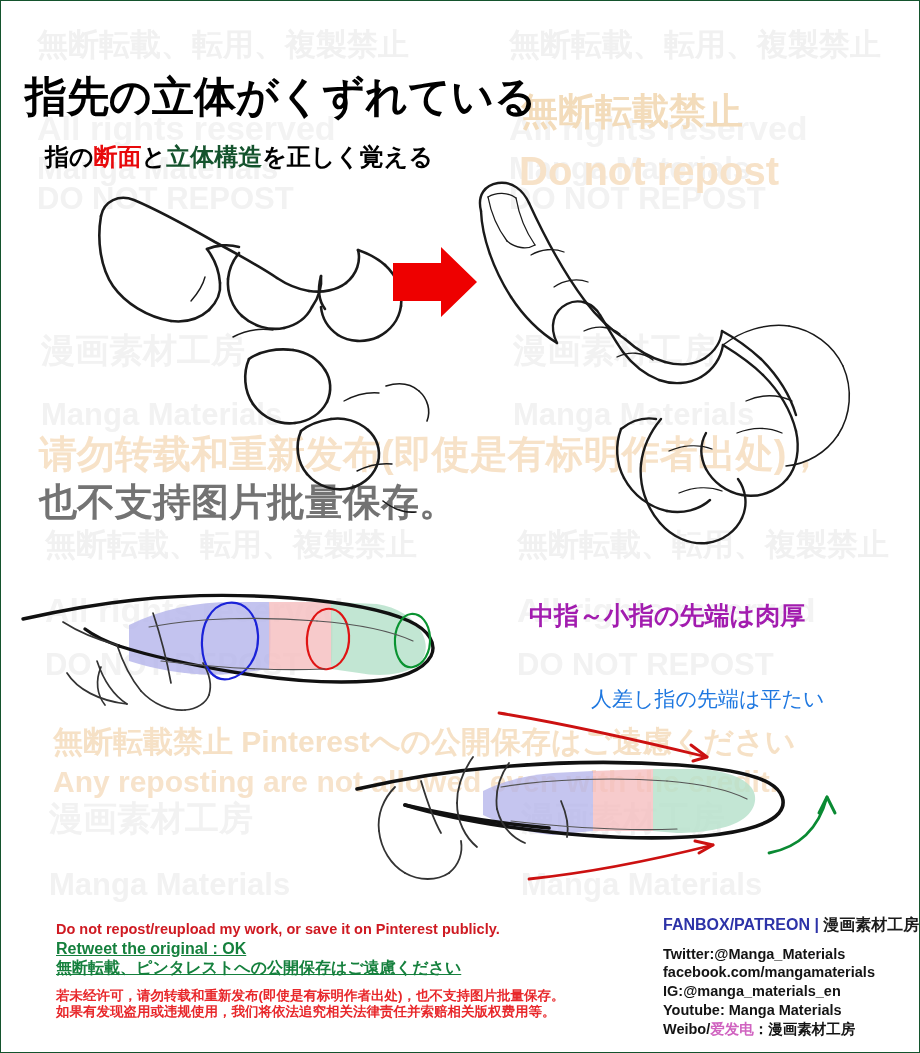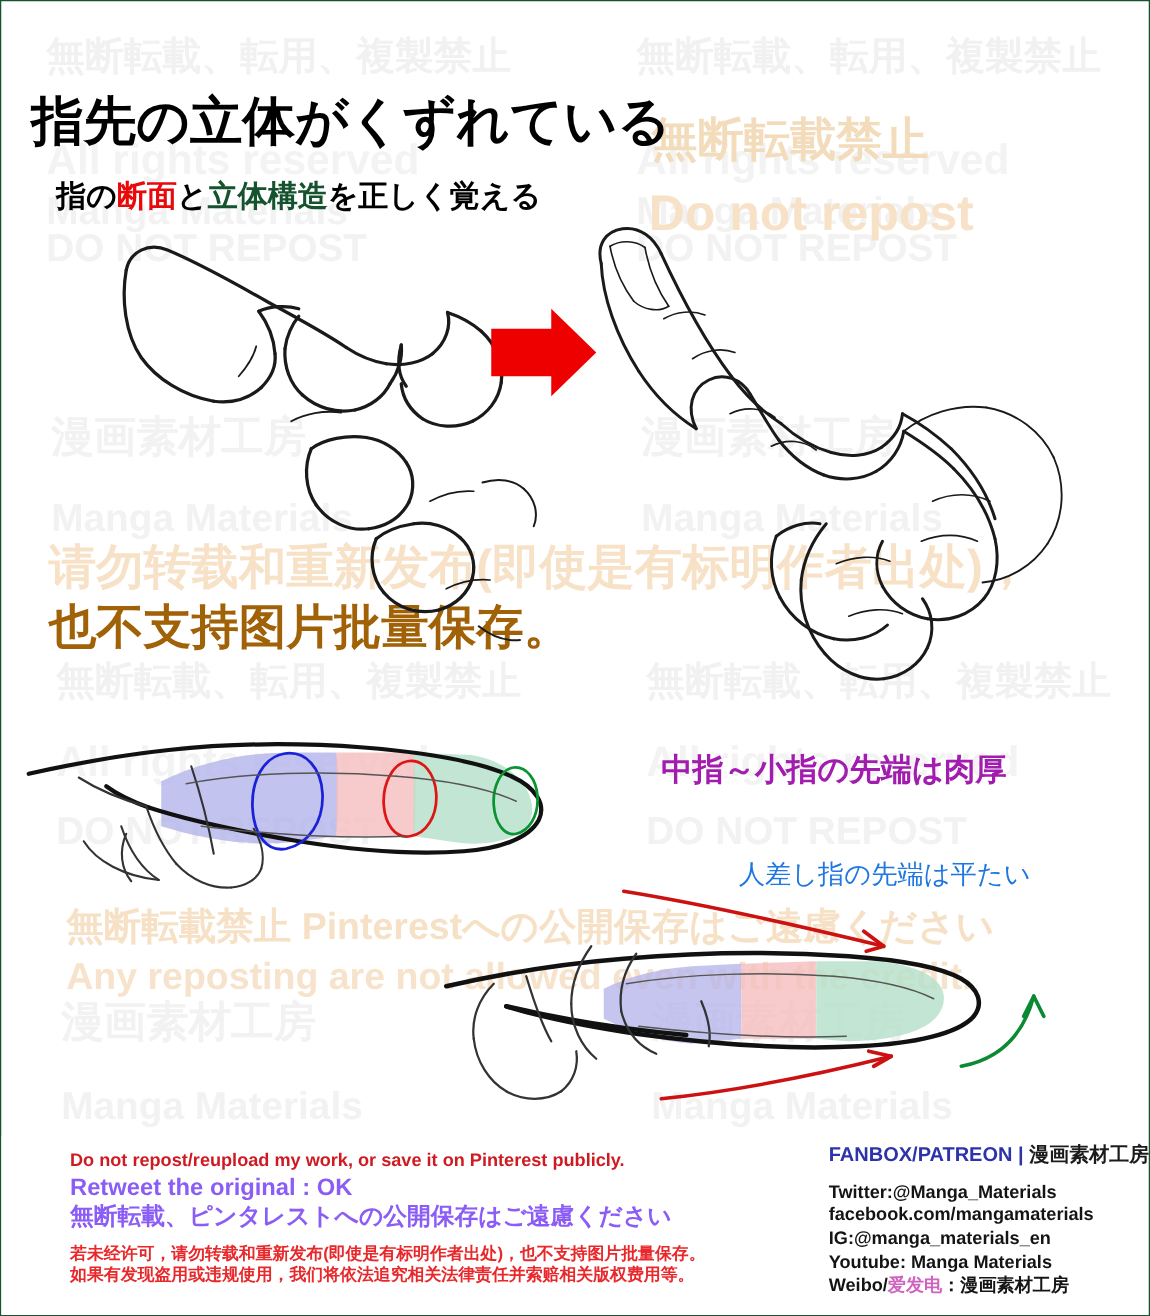--- a/index.html
+++ b/index.html
@@ -102,21 +102,21 @@
     left: 55px; top: 12px;
     width: 565px;
   }
   #footer-right {
     position: absolute;
     left: 662px; top: 6px;
     width: 290px;
   }
   .f-line { white-space: nowrap; line-height: 1.22; }
   .f-red      { color: #cf1a22; font-size: 14.5px; font-weight: bold; }
-  .f-black    { color: #8b5cf6; font-size: 19px; font-weight: bold; }
+  .f-black    { color: #15803d; font-size: 16px; font-weight: bold; text-decoration: underline; }
   .f-red-cn   { color: #e8282b; font-size: 13.5px; font-weight: bold; }
   .f-navy     { color: #2d33a8; font-size: 16px; font-weight: bold; }
   .f-navy .cjk{ color: #1b1b1b; }
   .f-soc      { color: #141414; font-size: 14.5px; font-weight: bold; line-height: 1.3; }
   .f-pink     { color: #d063c0; }
   .f-spacer   { height: 10px; }
 </style>
 </head>
 <body>
 
@@ -144,21 +144,21 @@
       <div class="wm wm-grey" style="left: 48px; top: 800px; font-size: 34px; color: rgb(242, 242, 242);">漫画素材工房</div>
       <div class="wm wm-grey" style="left: 520px; top: 800px; font-size: 34px; color: rgb(242, 242, 242);">漫画素材工房</div>
       <div class="wm wm-grey" style="left: 48px; top: 868px; font-size: 31px; color: rgb(242, 242, 242);">Manga Materials</div>
       <div class="wm wm-grey" style="left: 520px; top: 868px; font-size: 31px; color: rgb(242, 242, 242);">Manga Materials</div>
     </div>
 
   <div class="wm-layer" id="wm-cream-layer">
       <div class="wm wm-cream" style="left: 520px; top: 92px; font-size: 37px; color: rgb(243, 220, 187);">無断転載禁止</div>
       <div class="wm wm-cream" style="left: 518px; top: 150px; font-size: 40px; color: rgb(247, 226, 200);">Do not repost</div>
       <div class="wm wm-cream" style="left: 38px; top: 434px; font-size: 38px; color: rgb(247, 226, 200);">请勿转载和重新发布(即使是有标明作者出处)，</div>
-      <div class="wm wm-cream" style="left: 38px; top: 482px; font-size: 38px; color: #a16207;">也不支持图片批量保存。</div>
+      <div class="wm wm-cream" style="left: 38px; top: 482px; font-size: 38px; color: #737373;">也不支持图片批量保存。</div>
       <div class="wm wm-cream" style="left: 52px; top: 726px; font-size: 30px; color: rgb(246, 225, 198);">無断転載禁止 Pinterestへの公開保存はご遠慮ください</div>
       <div class="wm wm-cream" style="left: 52px; top: 766px; font-size: 30px; color: rgb(247, 227, 203);">Any reposting are not allowed even with the credit.</div>
     </div>
 
   <svg class="art" width="920" height="1053" viewBox="0 0 920 1053" style="left:0;top:0;">
     <g fill="none" stroke="#1a1a1a" stroke-linecap="round" stroke-linejoin="round">
 
       <g stroke-width="2.6">
         <path d="M100,215 C103,200 118,193 133,199 C152,207 186,225 214,241
                  C238,254 260,266 276,277"></path>

